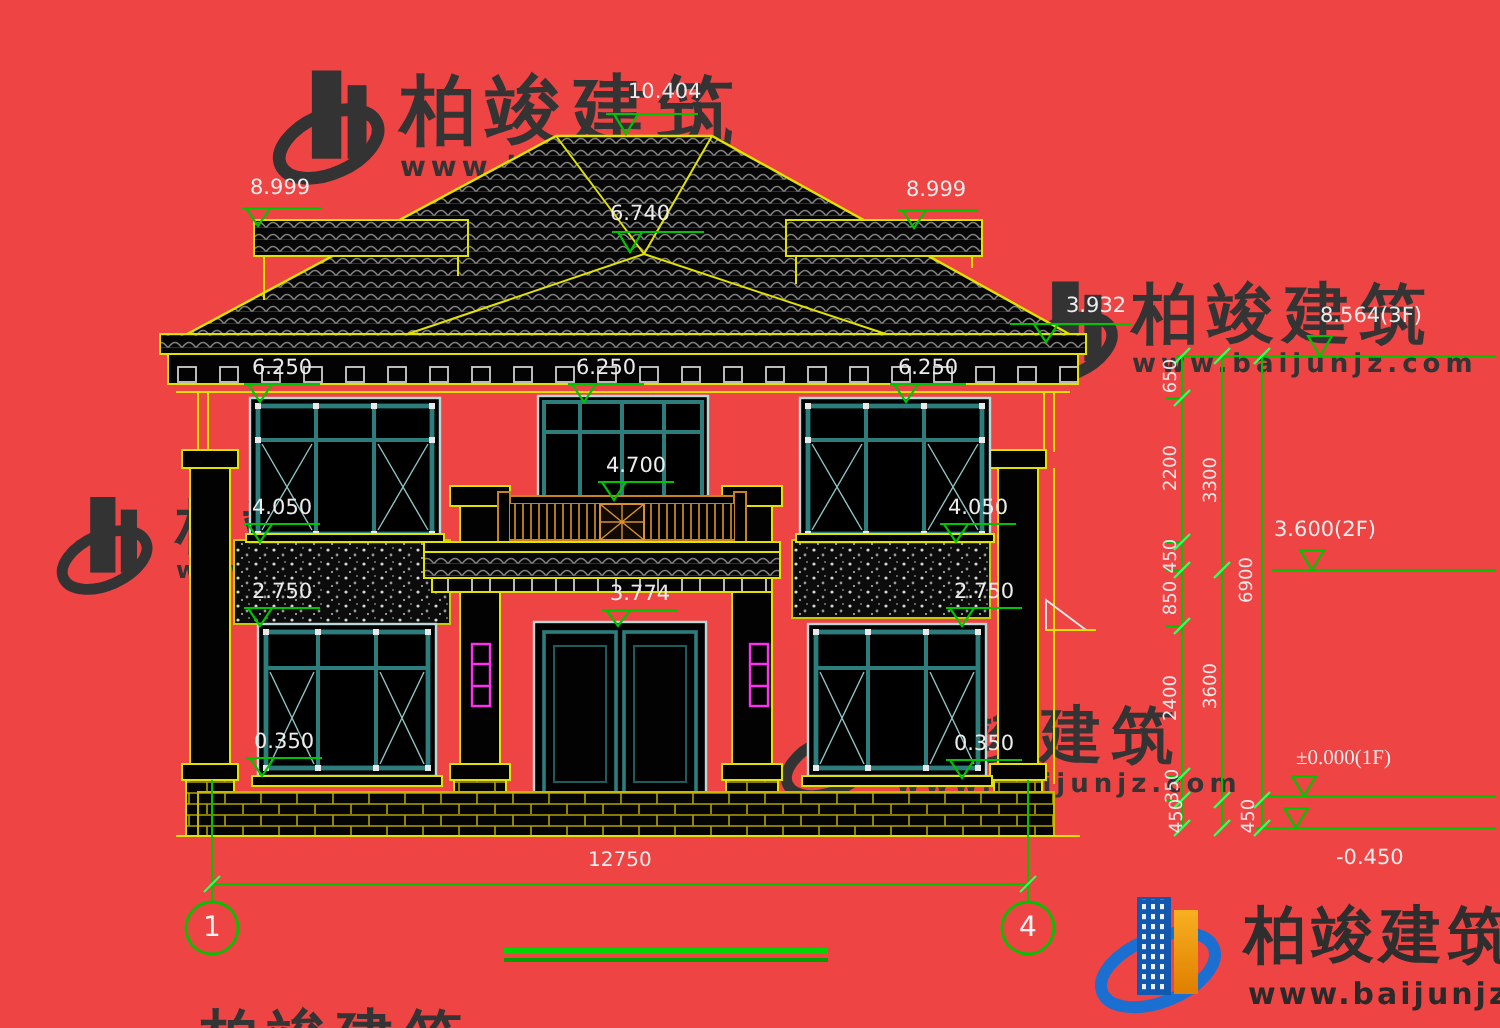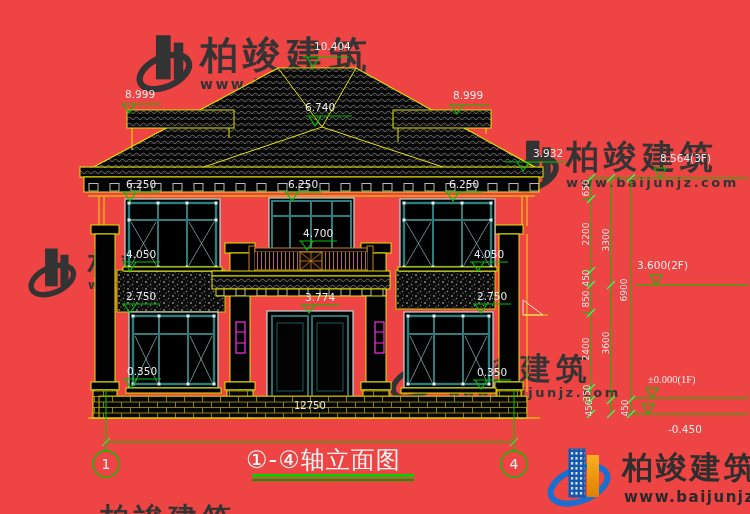--- a/index.html
+++ b/index.html
@@ -318,25 +318,24 @@
   <span class="chain" style="left:586px;top:278px;">450</span>
   <span class="chain" style="left:586px;top:299px;">850</span>
   <span class="chain" style="left:586px;top:349px;">2400</span>
   <span class="chain" style="left:587px;top:393px;">350</span>
   <span class="chain" style="left:589px;top:408px;">450</span>
   <span class="chain" style="left:606px;top:240px;">3300</span>
   <span class="chain" style="left:606px;top:343px;">3600</span>
   <span class="chain" style="left:625px;top:408px;">450</span>
   <span class="chain" style="left:624px;top:290px;">6900</span>
 
-  <span class="dimtxt" style="left:294px;top:400px;">12750</span>
+  <span class="dimtxt" style="left:294px;top:425px;">12750</span>
   <span class="axisnum" style="left:93px;top:456px;">1</span>
   <span class="axisnum" style="left:501px;top:456px;">4</span>
 
-  <span class="title">①-④轴立面图</span>
   <div class="title-underline1"></div>
   <div class="title-underline2"></div>
 
   <svg width="80" height="70" style="left:543px;top:441px;">
     <ellipse cx="36" cy="44" rx="30" ry="16" transform="rotate(-22 36 44)" fill="none" stroke="#1b6fd0" stroke-width="6"></ellipse>
     <rect x="26" y="8" width="16" height="48" fill="url(#winlights)" stroke="#1258b0"></rect>
     <path d="M44,14 h12 v42 h-12 z" fill="url(#orangegrad)"></path>
   </svg>
   <div class="footer-brand">柏竣建筑</div>
   <div class="footer-site">www.baijunjz.com</div>

